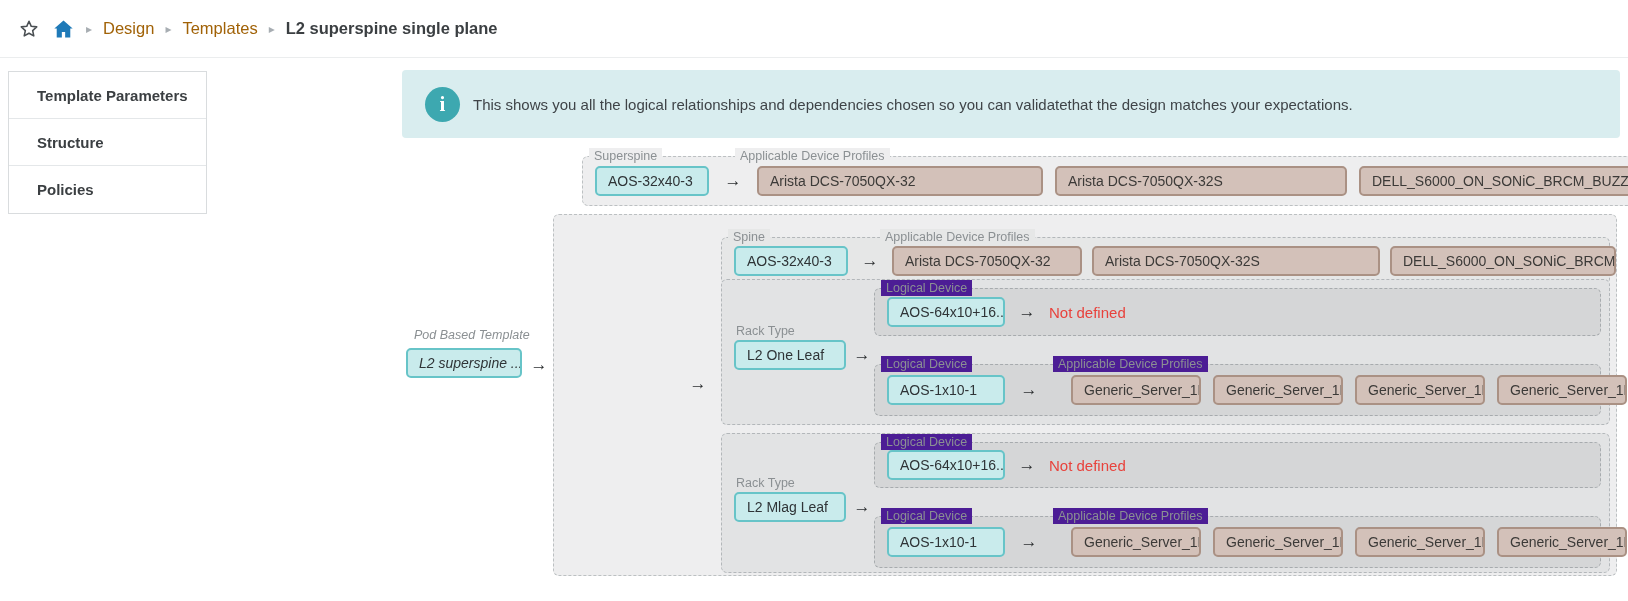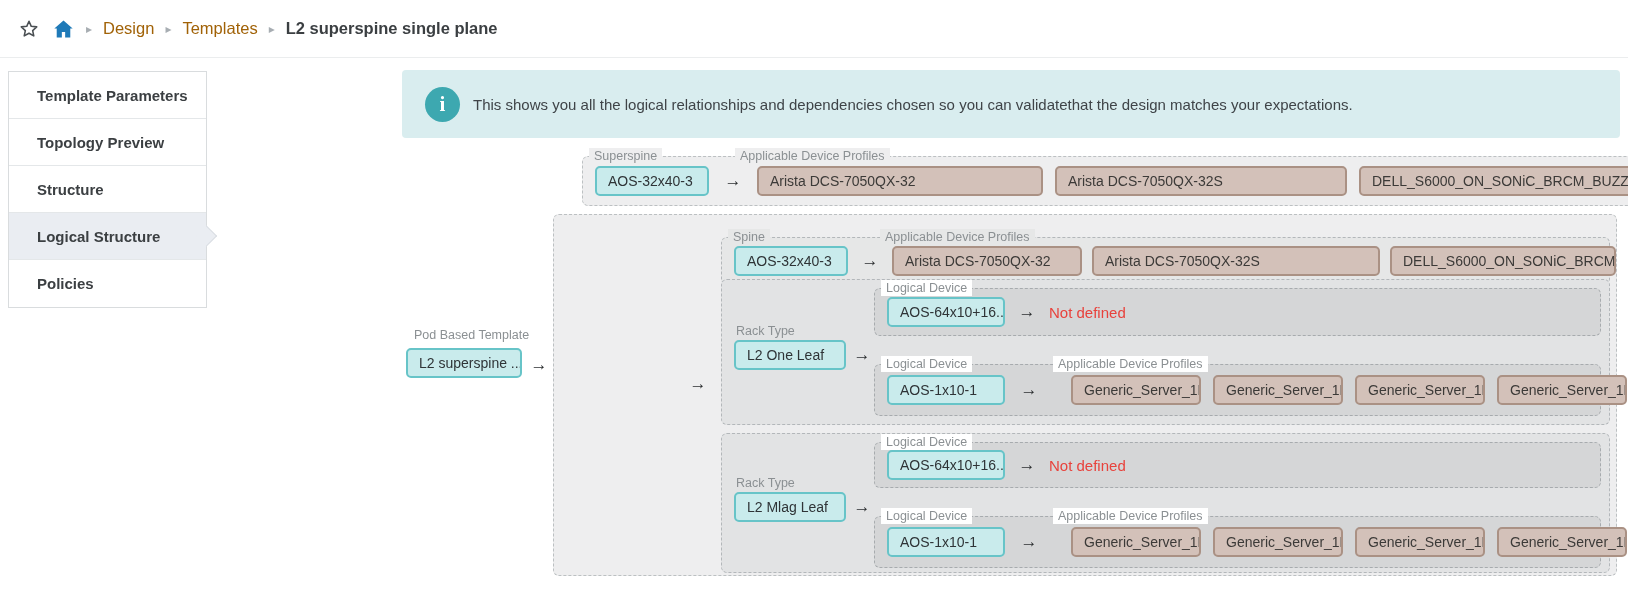--- a/index.html
+++ b/index.html
@@ -41,21 +41,21 @@
   .fs { position:absolute; border-radius:6px; }
   .fs-outer { background:#eeeeef; border:1px dashed #bcc0c2; }
   .fs-spine { background:#e6e7e7; border:1px dashed #b3b7ba; }
   .fs-rack  { background:#e2e3e4; border:1px dashed #b3b7ba; }
   .fs-ld    { background:#d5d6d7; border:1px dashed #a7abae; }
 
   .fs-legend { position:absolute; top:-9px; height:16px; line-height:16px; font-size:12.5px;
                color:#8b9093; padding:0 5px; white-space:nowrap; }
   .lg-outer { background:#eeeeef; }
   .lg-spine { background:#e6e7e7; }
-  .lg-ld    { background:#ffffff; }
+  .lg-ld    { background:#4c1d95; }
 
   .plain-label { font-size:12.5px; color:#8b9093; white-space:nowrap; }
 
   .row-flex { position:absolute; left:0; top:0; right:0; bottom:0; display:flex;
               align-items:center; padding:0 12px; }
   .chip { height:30px; display:flex; align-items:center; padding:0 11px; border-radius:5px;
           font-size:14px; white-space:nowrap; overflow:hidden; flex:none; cursor:default; }
   .chip-ld { background:#c9ebec; border:2px solid #67c4c8; color:#2f3437; }
   .chip-dp { background:#d3c1b9; border:2px solid #aa9184; color:#3c3a38; }
   .arrow { font-size:17px; color:#2b2e30; flex:none; width:24px; text-align:center; }
@@ -83,42 +83,35 @@
     <a class="crumb-link">Templates</a>
     <span class="crumb-sep">▸</span>
     <span class="crumb-current">L2 superspine single plane</span>
   </div>
 
   <div class="sidebar">
     <div class="nav-item">
       <span>Template Parameters</span>
     </div>
     <div class="nav-item">
-      <span>Topology Preview</span>
-    </div>
-    <div class="nav-item">
       <span>Structure</span>
-    </div>
-    <div class="nav-item selected">
-      <span>Logical Structure</span>
-      <span class="sel-arrow"></span>
     </div>
     <div class="nav-item">
       <span>Policies</span>
     </div>
   </div>
 
   <div class="banner">
     <div class="info-circle">
       <span>i</span>
     </div>
     <span class="banner-text">This shows you all the logical relationships and dependencies chosen so you can validatethat the design matches your expectations.</span>
   </div>
 
-  <div class="vstack" style="left:406px; top:328px;">
+  <div class="vstack" style="left:406px; top:328px;font-style:italic;">
     <span class="plain-label">Pod Based Template</span>
     <div class="chip chip-ld" style="width:116px;">L2 superspine ...</div>
   </div>
   <div class="abs-arrow" style="left:527px; top:350px;">→</div>
 
   <div class="fs fs-outer" style="left:582px; top:156px; width:1064px; height:50px;">
     <span class="fs-legend lg-outer" style="left:6px;">Superspine</span>
     <span class="fs-legend lg-outer" style="left:152px;">Applicable Device Profiles</span>
     <div class="row-flex" style="gap:12px;">
       <div class="chip chip-ld" style="width:114px;">AOS-32x40-3</div>

